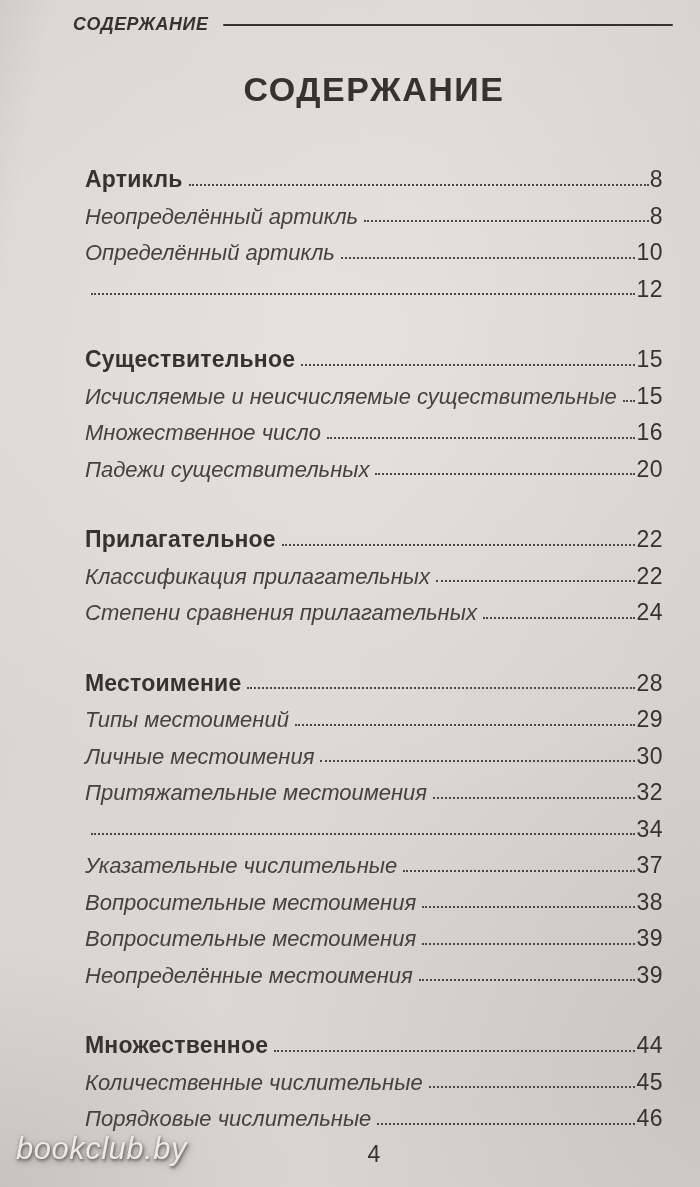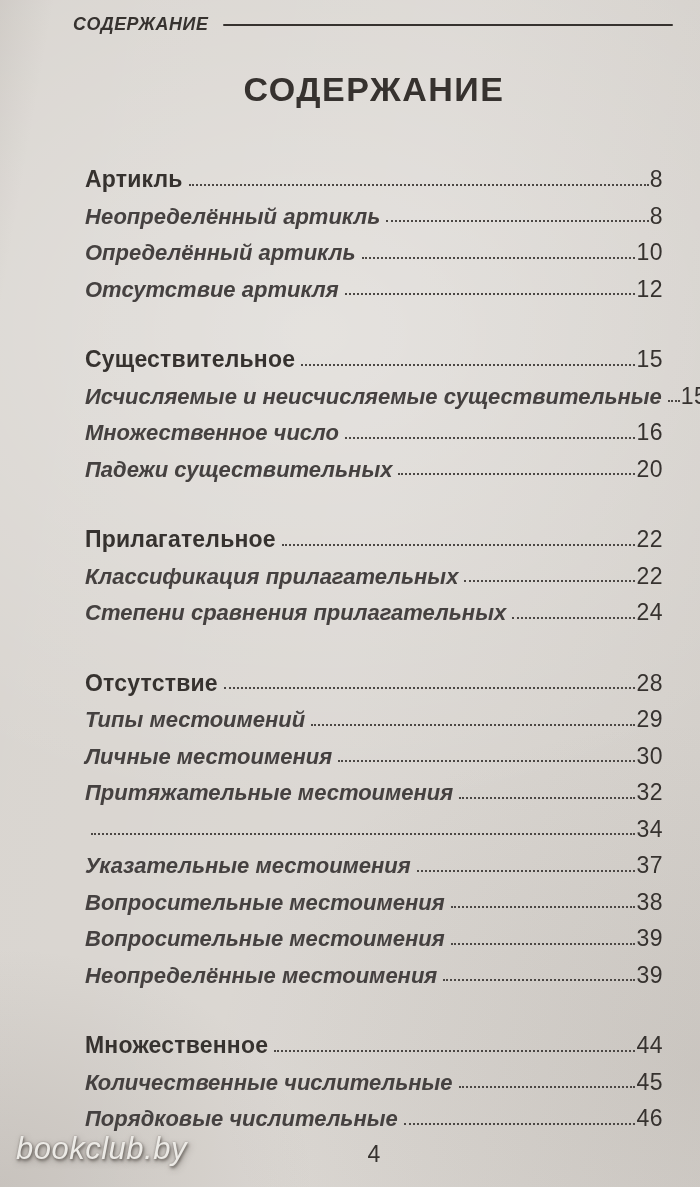--- a/index.html
+++ b/index.html
@@ -52,21 +52,21 @@
   .toc{
     position:absolute;left:85px;right:37px;top:155px;
   }
   .toc-section{margin-top:34px;}
   .toc-section:first-child{margin-top:0;}
   .toc-row{
     display:flex;align-items:flex-end;height:36.5px;text-align:right;
   }
   .toc-label{
     white-space:nowrap;line-height:1.05;
-    font-size:22px;font-style:italic;color:var(--ink-soft);font-weight:bold;
+    font-size:22px;font-style:italic;color:var(--ink-soft);
   }
   .heading-row .toc-label{
     font-size:23px;font-style:normal;font-weight:bold;color:var(--ink);
     letter-spacing:0.2px;
   }
   .toc-leader{
     flex:1;min-width:12px;align-self:flex-end;
     border-bottom:2.6px dotted var(--leader);
     margin:0 1px 6px 6px;
   }
@@ -112,21 +112,20 @@
           <span class="toc-label">Неопределённый артикль</span>
           <span class="toc-leader"></span>
           <span class="toc-page">8</span>
         </div>
         <div class="toc-row">
           <span class="toc-label">Определённый артикль</span>
           <span class="toc-leader"></span>
           <span class="toc-page">10</span>
         </div>
         <div class="toc-row">
-          <span class="toc-label">Отсутствие артикля</span>
           <span class="toc-leader"></span>
           <span class="toc-page">12</span>
         </div>
       </section>
       <section class="toc-section">
         <div class="toc-row heading-row">
           <span class="toc-label">Существительное</span>
           <span class="toc-leader"></span>
           <span class="toc-page">15</span>
         </div>
@@ -158,21 +157,21 @@
           <span class="toc-page">22</span>
         </div>
         <div class="toc-row">
           <span class="toc-label">Степени сравнения прилагательных</span>
           <span class="toc-leader"></span>
           <span class="toc-page">24</span>
         </div>
       </section>
       <section class="toc-section">
         <div class="toc-row heading-row">
-          <span class="toc-label">Отсутствие</span>
+          <span class="toc-label">Местоимение</span>
           <span class="toc-leader"></span>
           <span class="toc-page">28</span>
         </div>
         <div class="toc-row">
           <span class="toc-label">Типы местоимений</span>
           <span class="toc-leader"></span>
           <span class="toc-page">29</span>
         </div>
         <div class="toc-row">
           <span class="toc-label">Личные местоимения</span>
@@ -182,21 +181,21 @@
         <div class="toc-row">
           <span class="toc-label">Притяжательные местоимения</span>
           <span class="toc-leader"></span>
           <span class="toc-page">32</span>
         </div>
         <div class="toc-row">
           <span class="toc-leader"></span>
           <span class="toc-page">34</span>
         </div>
         <div class="toc-row">
-          <span class="toc-label">Указательные местоимения</span>
+          <span class="toc-label">Указательные числительные</span>
           <span class="toc-leader"></span>
           <span class="toc-page">37</span>
         </div>
         <div class="toc-row">
           <span class="toc-label">Вопросительные местоимения</span>
           <span class="toc-leader"></span>
           <span class="toc-page">38</span>
         </div>
         <div class="toc-row">
           <span class="toc-label">Вопросительные местоимения</span>

